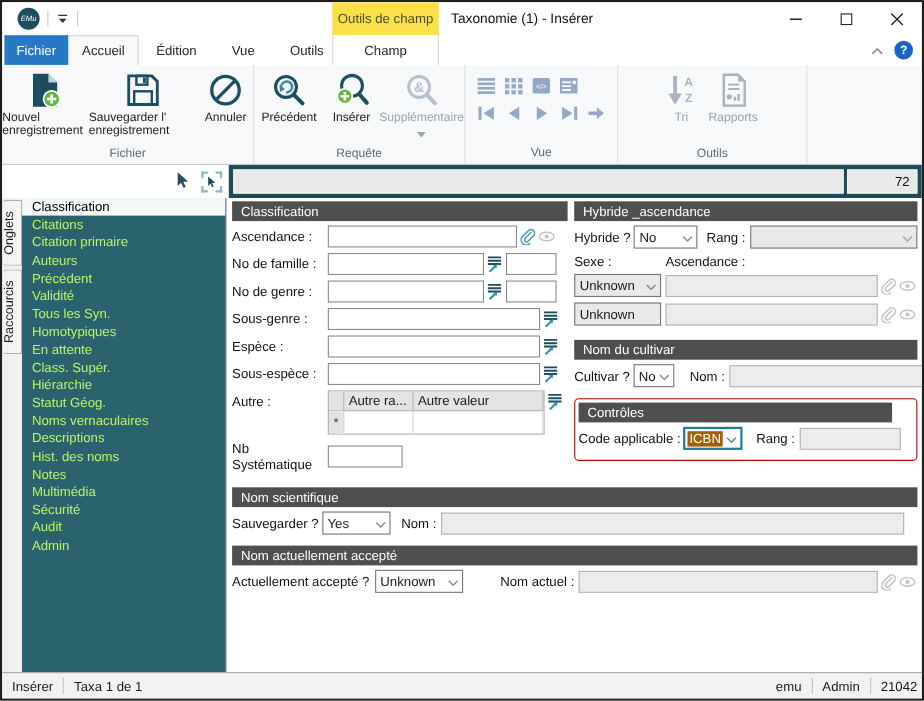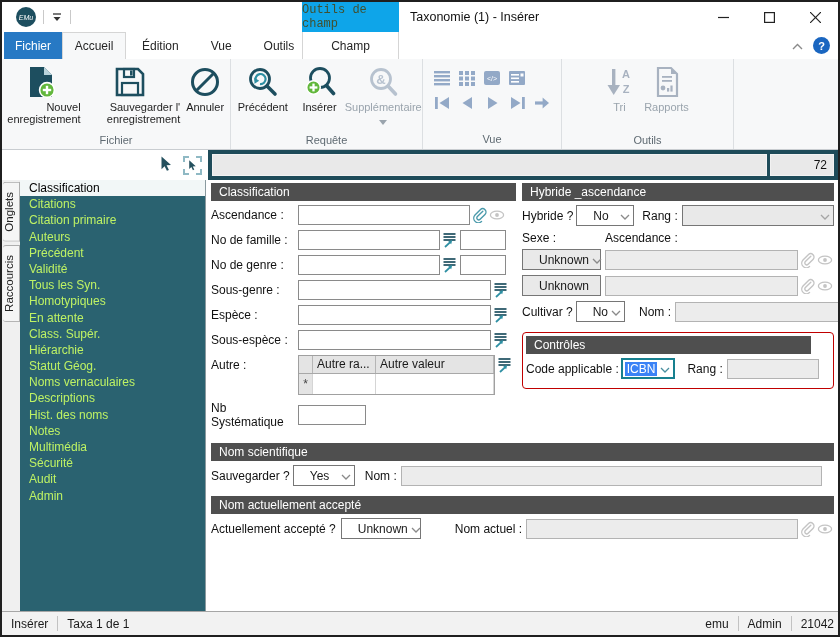--- a/index.html
+++ b/index.html
@@ -9,42 +9,42 @@
     width:840px; height:637px; background:#fff; border:2px solid #1f1f1f;
     display:flex; flex-direction:column; overflow:hidden; position:relative;
     font-size:12px; color:#1a1a1a;
   }
   
   .titlebar{ height:30px; background:#fff; position:relative; display:flex; align-items:center; flex-shrink:0;}
   .logo{ width:20px; height:20px; border-radius:50%; background:#1d4e5f; color:#fff;
          font-size:7px; font-style:italic; display:flex; align-items:center; justify-content:center; margin-left:14px;}
   .qat-sep{ width:1px; height:14px; background:#c9c9c9; margin:0 7px;}
   .qat-dd{ display:flex; align-items:center; }
-  .ctx-tab{ position:absolute; left:300px; top:0; width:97px; height:30px; background:#0ea5e9;
-            color:#41502f; display:flex; align-items:center; justify-content:center; font-size:12px;font-family:Liberation Mono, monospace;}
+  .ctx-tab{ position:absolute; left:300px; top:0; width:97px; height:30px; background:#fde047;
+            color:#41502f; display:flex; align-items:center; justify-content:center; font-size:12px;}
   .win-title{ position:absolute; left:408px; top:0; height:30px; display:flex; align-items:center; font-size:12.5px; color:#111;}
   .win-btns{ position:absolute; right:0; top:0; height:30px; display:flex;}
   .win-btn{ width:46px; height:30px; display:flex; align-items:center; justify-content:center; color:#222;}
   
   .tabrow{ height:27px; background:#fff; display:flex; align-items:stretch; flex-shrink:0; position:relative;}
   .tab{ display:flex; align-items:center; justify-content:center; padding:0 16px; color:#262626;}
   .tab-file{ background:#2779c4; color:#fff; width:58px; padding:0;}
   .tab-active{ background:#f7f8f9; border:1px solid #d5d5d5; border-bottom:none; width:64px; padding:0;}
   .tab-ctx{ border-left:1px solid #d5d5d5; border-right:1px solid #d5d5d5; width:97px; padding:0; position:absolute; left:300px; top:0; height:27px;}
   .tabrow-right{ position:absolute; right:8px; top:0; height:27px; display:flex; align-items:center; gap:10px;}
   .help-circle{ width:17px; height:17px; border-radius:50%; background:#1a66c0; color:#fff; font-weight:bold;
                 font-size:11px; display:flex; align-items:center; justify-content:center;}
   
   .ribbon{ height:91px; background:#f7f8f9; border-bottom:1px solid #c9cdd1; display:flex; flex-shrink:0;}
   .rgroup{ display:flex; flex-direction:column; border-right:1px solid #dcdfe2; padding-top:2px;}
   .rbuttons{ display:flex; flex:1; align-items:flex-start; justify-content:center;}
   .rgroup-label{ text-align:center; color:#5f6a72; font-size:11px; height:17px; line-height:15px;}
   .rbtn{ display:flex; flex-direction:column; align-items:center; padding-top:3px; height:72px;}
   .rbtn .ric{ height:36px; display:flex; align-items:center; justify-content:center;}
-  .rbtn .rlabel{ font-size:11px; line-height:12px; text-align:right; color:#1e1e1e; margin-top:1px;}
+  .rbtn .rlabel{ font-size:11px; line-height:12px; text-align:left; color:#1e1e1e; margin-top:1px;}
   .rbtn.disabled .rlabel{ color:#9aa4ad;}
   .dd-arrow{ margin-top:1px;}
   .vue-rows{ display:flex; flex-direction:column; gap:9px; padding-top:9px; flex:1;}
   .vue-row{ display:flex; gap:7px; justify-content:flex-start; padding:0 10px;}
   
   .toolstrip{ height:30px; display:flex; flex-shrink:0;}
   .ts-left{ width:206px; display:flex; align-items:center; justify-content:flex-end; gap:9px; padding-right:6px; background:#fff;}
   .ts-bar{ flex:1; background:#1e4b59; display:flex; align-items:center; gap:3px; padding:3px 4px;}
   .ts-field{ background:#e9e9e9; border:1px solid #f2f2f2; height:22px; flex:1;}
   .ts-count{ background:#e9e9e9; border:1px solid #f2f2f2; height:22px; width:64px; flex:none;
@@ -62,25 +62,25 @@
   .formarea{ flex:1; background:#fff; padding:3px 4px 0 5px; overflow:hidden;}
   .form-cols{ display:flex; gap:6px;}
   .col-left{ width:305px; flex-shrink:0;}
   .col-right{ flex:1; min-width:0;}
   .sec-hdr{ height:18px; background:#4f4f4f; color:#fff; padding:1px 8px; font-size:12px; line-height:16px; margin-bottom:4px;}
   .frow{ display:flex; align-items:center; margin:4px 0 5px;}
   .lbl{ color:#111; flex-shrink:0;}
   .lblw{ width:87px;}
   .txt{ height:20px; border:1px solid #8a8a8a; background:#fff;}
   .txt.dis{ background:#ececec; border-color:#b3b3b3;}
-  .combo{ height:21px; border:1px solid #767676; background:#fff; display:flex; align-items:center; padding-left:16px;}
+  .combo{ height:21px; border:1px solid #767676; background:#fff; display:flex; align-items:center; padding-left:4px;}
   .combo .chev{ margin-left:auto; padding:0 3px;}
   .combo.dis{ background:#e9e9e9;}
   .combo.focus{ border:2px solid #17808f; padding-left:2px;}
-  .sel-text{ background:#3b82f6; color:#fff; padding:0 2px;}
+  .sel-text{ background:#a16207; color:#fff; padding:0 2px;}
   .icbox{ width:18px; display:flex; justify-content:center; flex-shrink:0;}
   .grid{ border:1px solid #a0a0a0; width:197px; font-size:12px;}
   .grid-hdr{ display:flex; background:#e4e4e4; border-bottom:1px solid #a8a8a8; height:18px;}
   .grid-hdr > div{ padding:1px 4px; border-right:1px solid #b5b5b5; overflow:hidden; white-space:nowrap;}
   .grid-row{ display:flex; height:20px; background:#fff;}
   .grid-row > div{ border-right:1px solid #d5d5d5;}
   .gc0{ width:14px; background:#e4e4e4; display:flex; align-items:center; justify-content:center; color:#444;}
   .gc1{ width:63px;}
   .gc2{ flex:1;}
   .redbox{ border:1px solid #c00000; border-radius:4px; padding:3px 22px 9px 3px; margin-top:10px;}
@@ -568,20 +568,21 @@
                 </svg>
             </span>
             <span class="icbox">
               <svg width="16" height="12" viewBox="0 0 16 12">
                   <ellipse cx="8" cy="6" rx="6.6" ry="3.9" fill="none" stroke="#c4c4c4" stroke-width="1.3"></ellipse>
                   <circle cx="8" cy="6" r="1.9" fill="#c4c4c4"></circle>
                 </svg>
             </span>
           </div>
 
+          <div class="sec-hdr" style="margin-top:13px">Nom du cultivar</div>
           <div class="frow">
             <span class="lbl">Cultivar ?</span>
             <div class="combo" style="width:62px;margin-left:3px">
               <span>No</span>
               <span class="chev"><svg width="10" height="6">
                     <polyline points="1,1 5,5 9,1" fill="none" stroke="#8a8a8a" stroke-width="1.3"></polyline>
                   </svg></span>
             </div>
             <span class="lbl" style="margin:0 4px 0 14px">Nom :</span>
             <input class="txt dis" style="flex: 1 1 0%;" disabled="">

